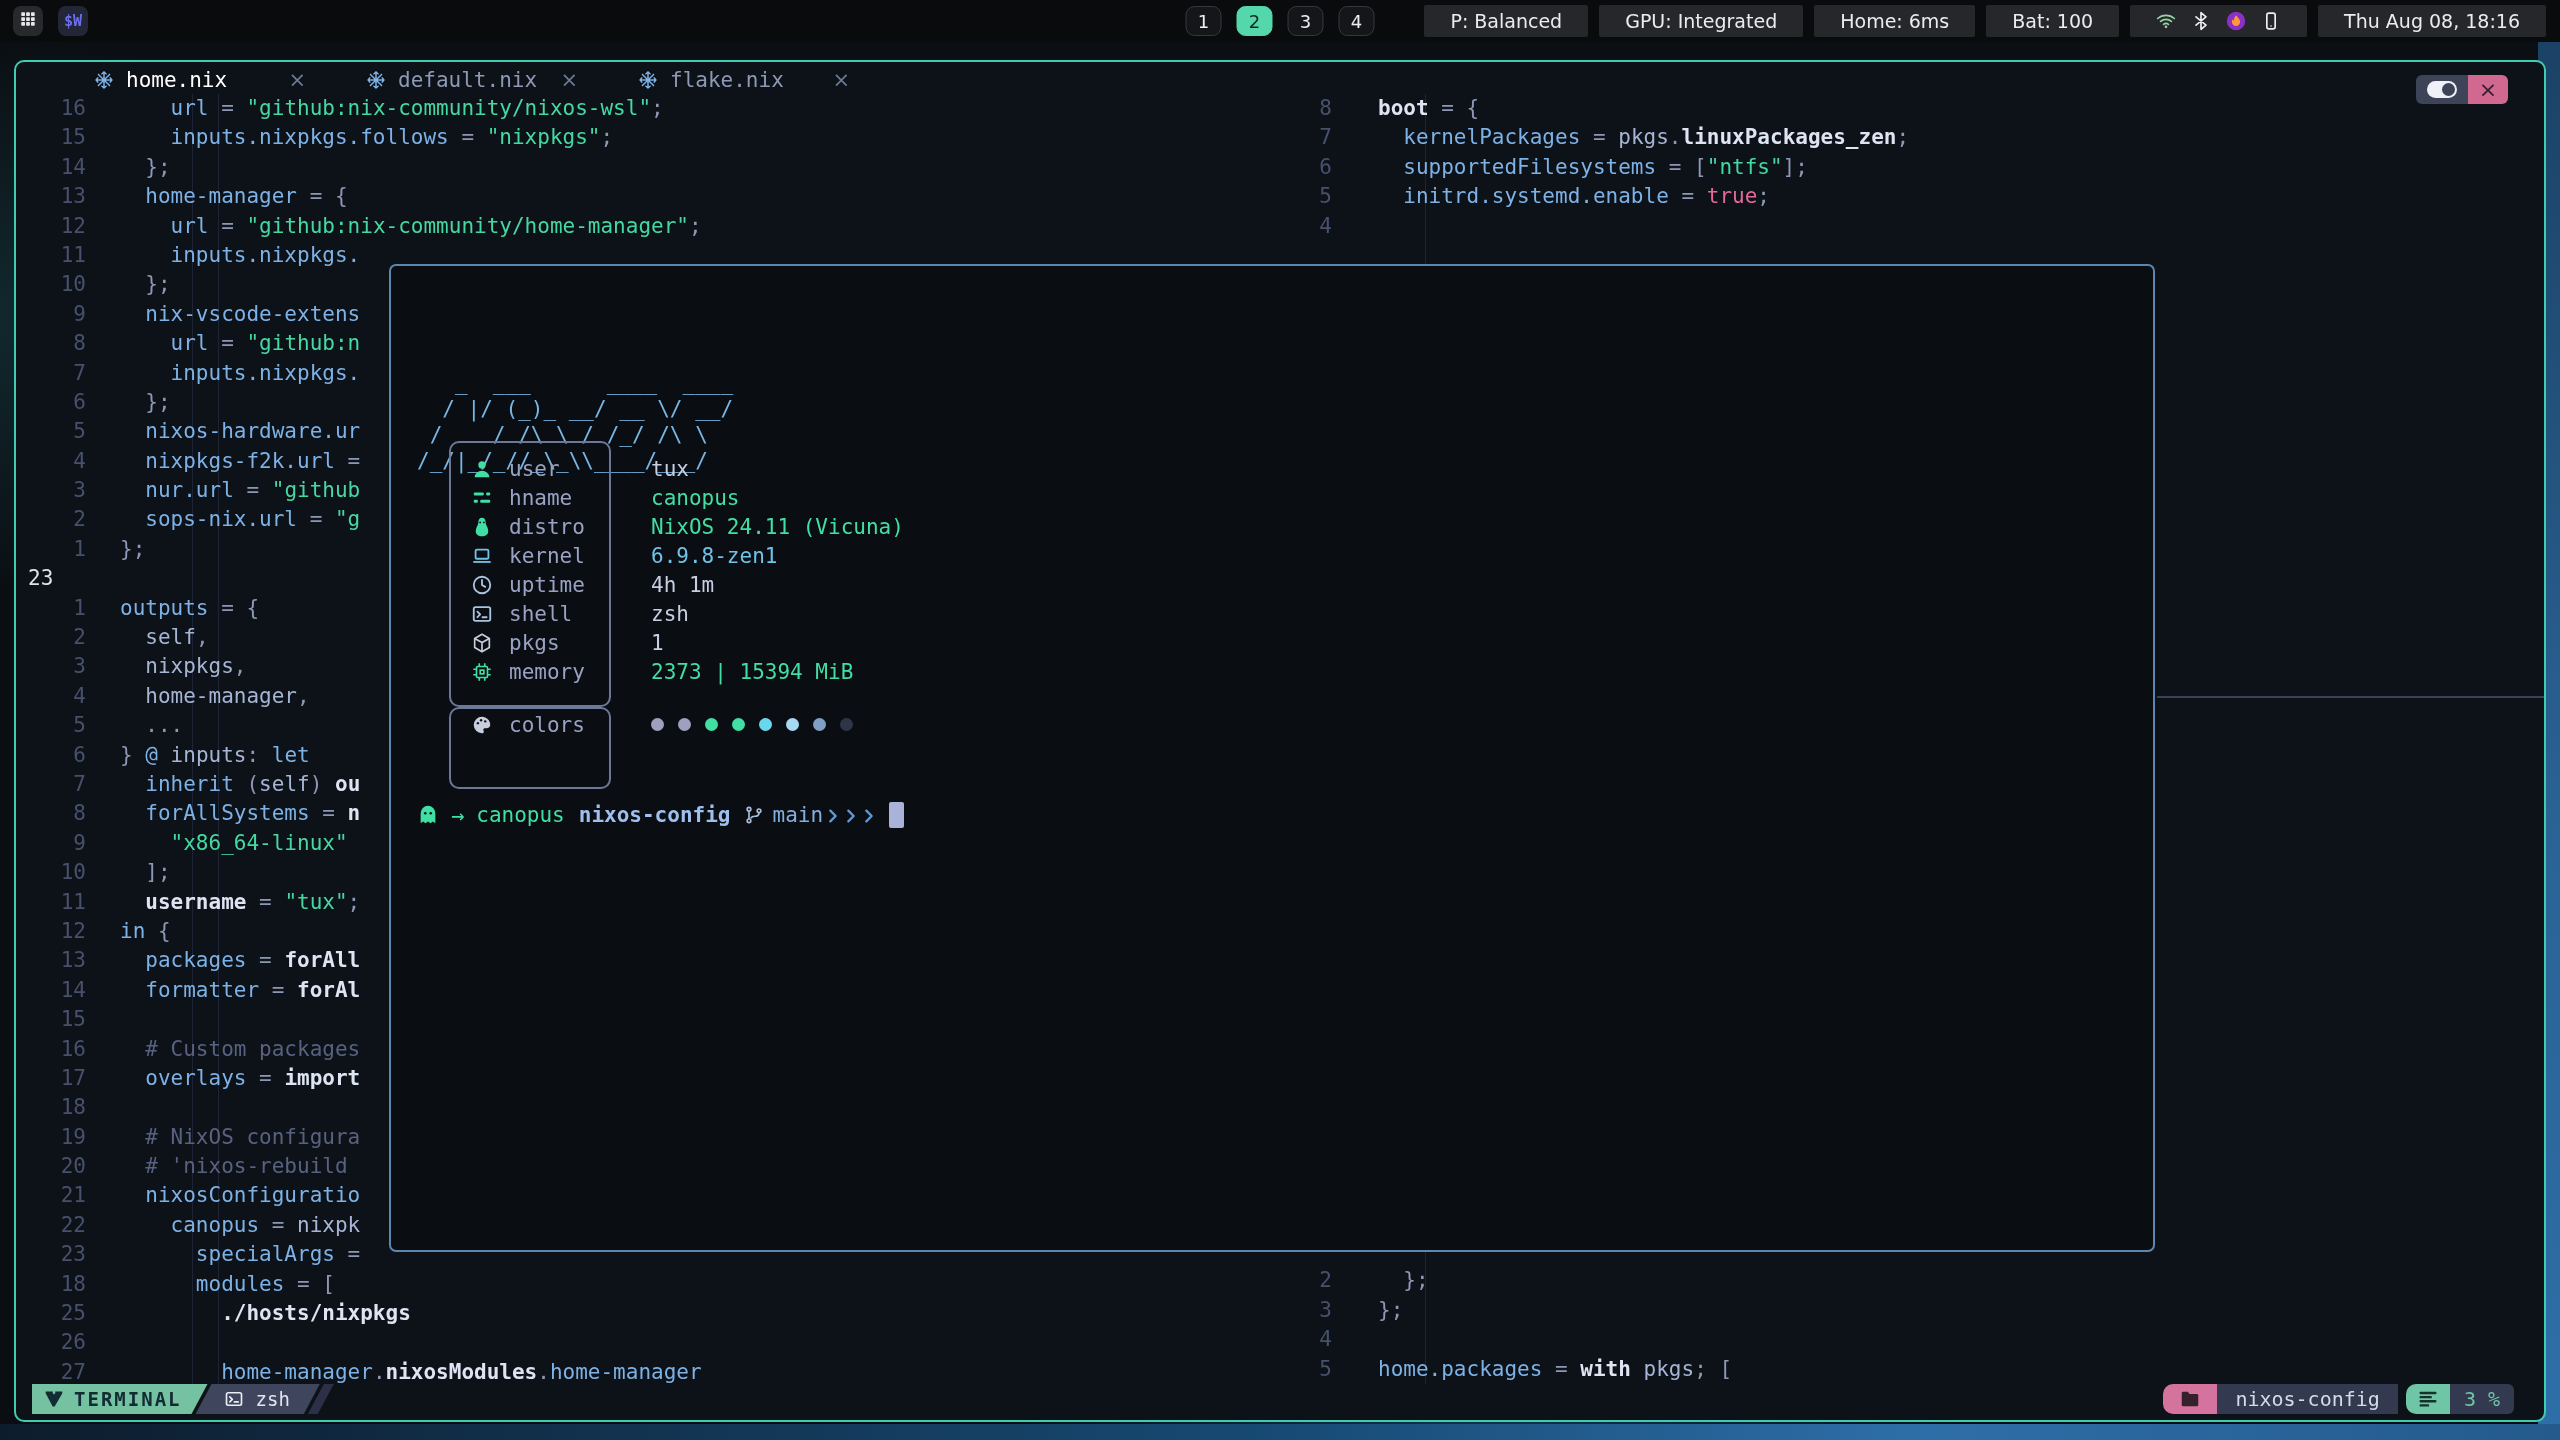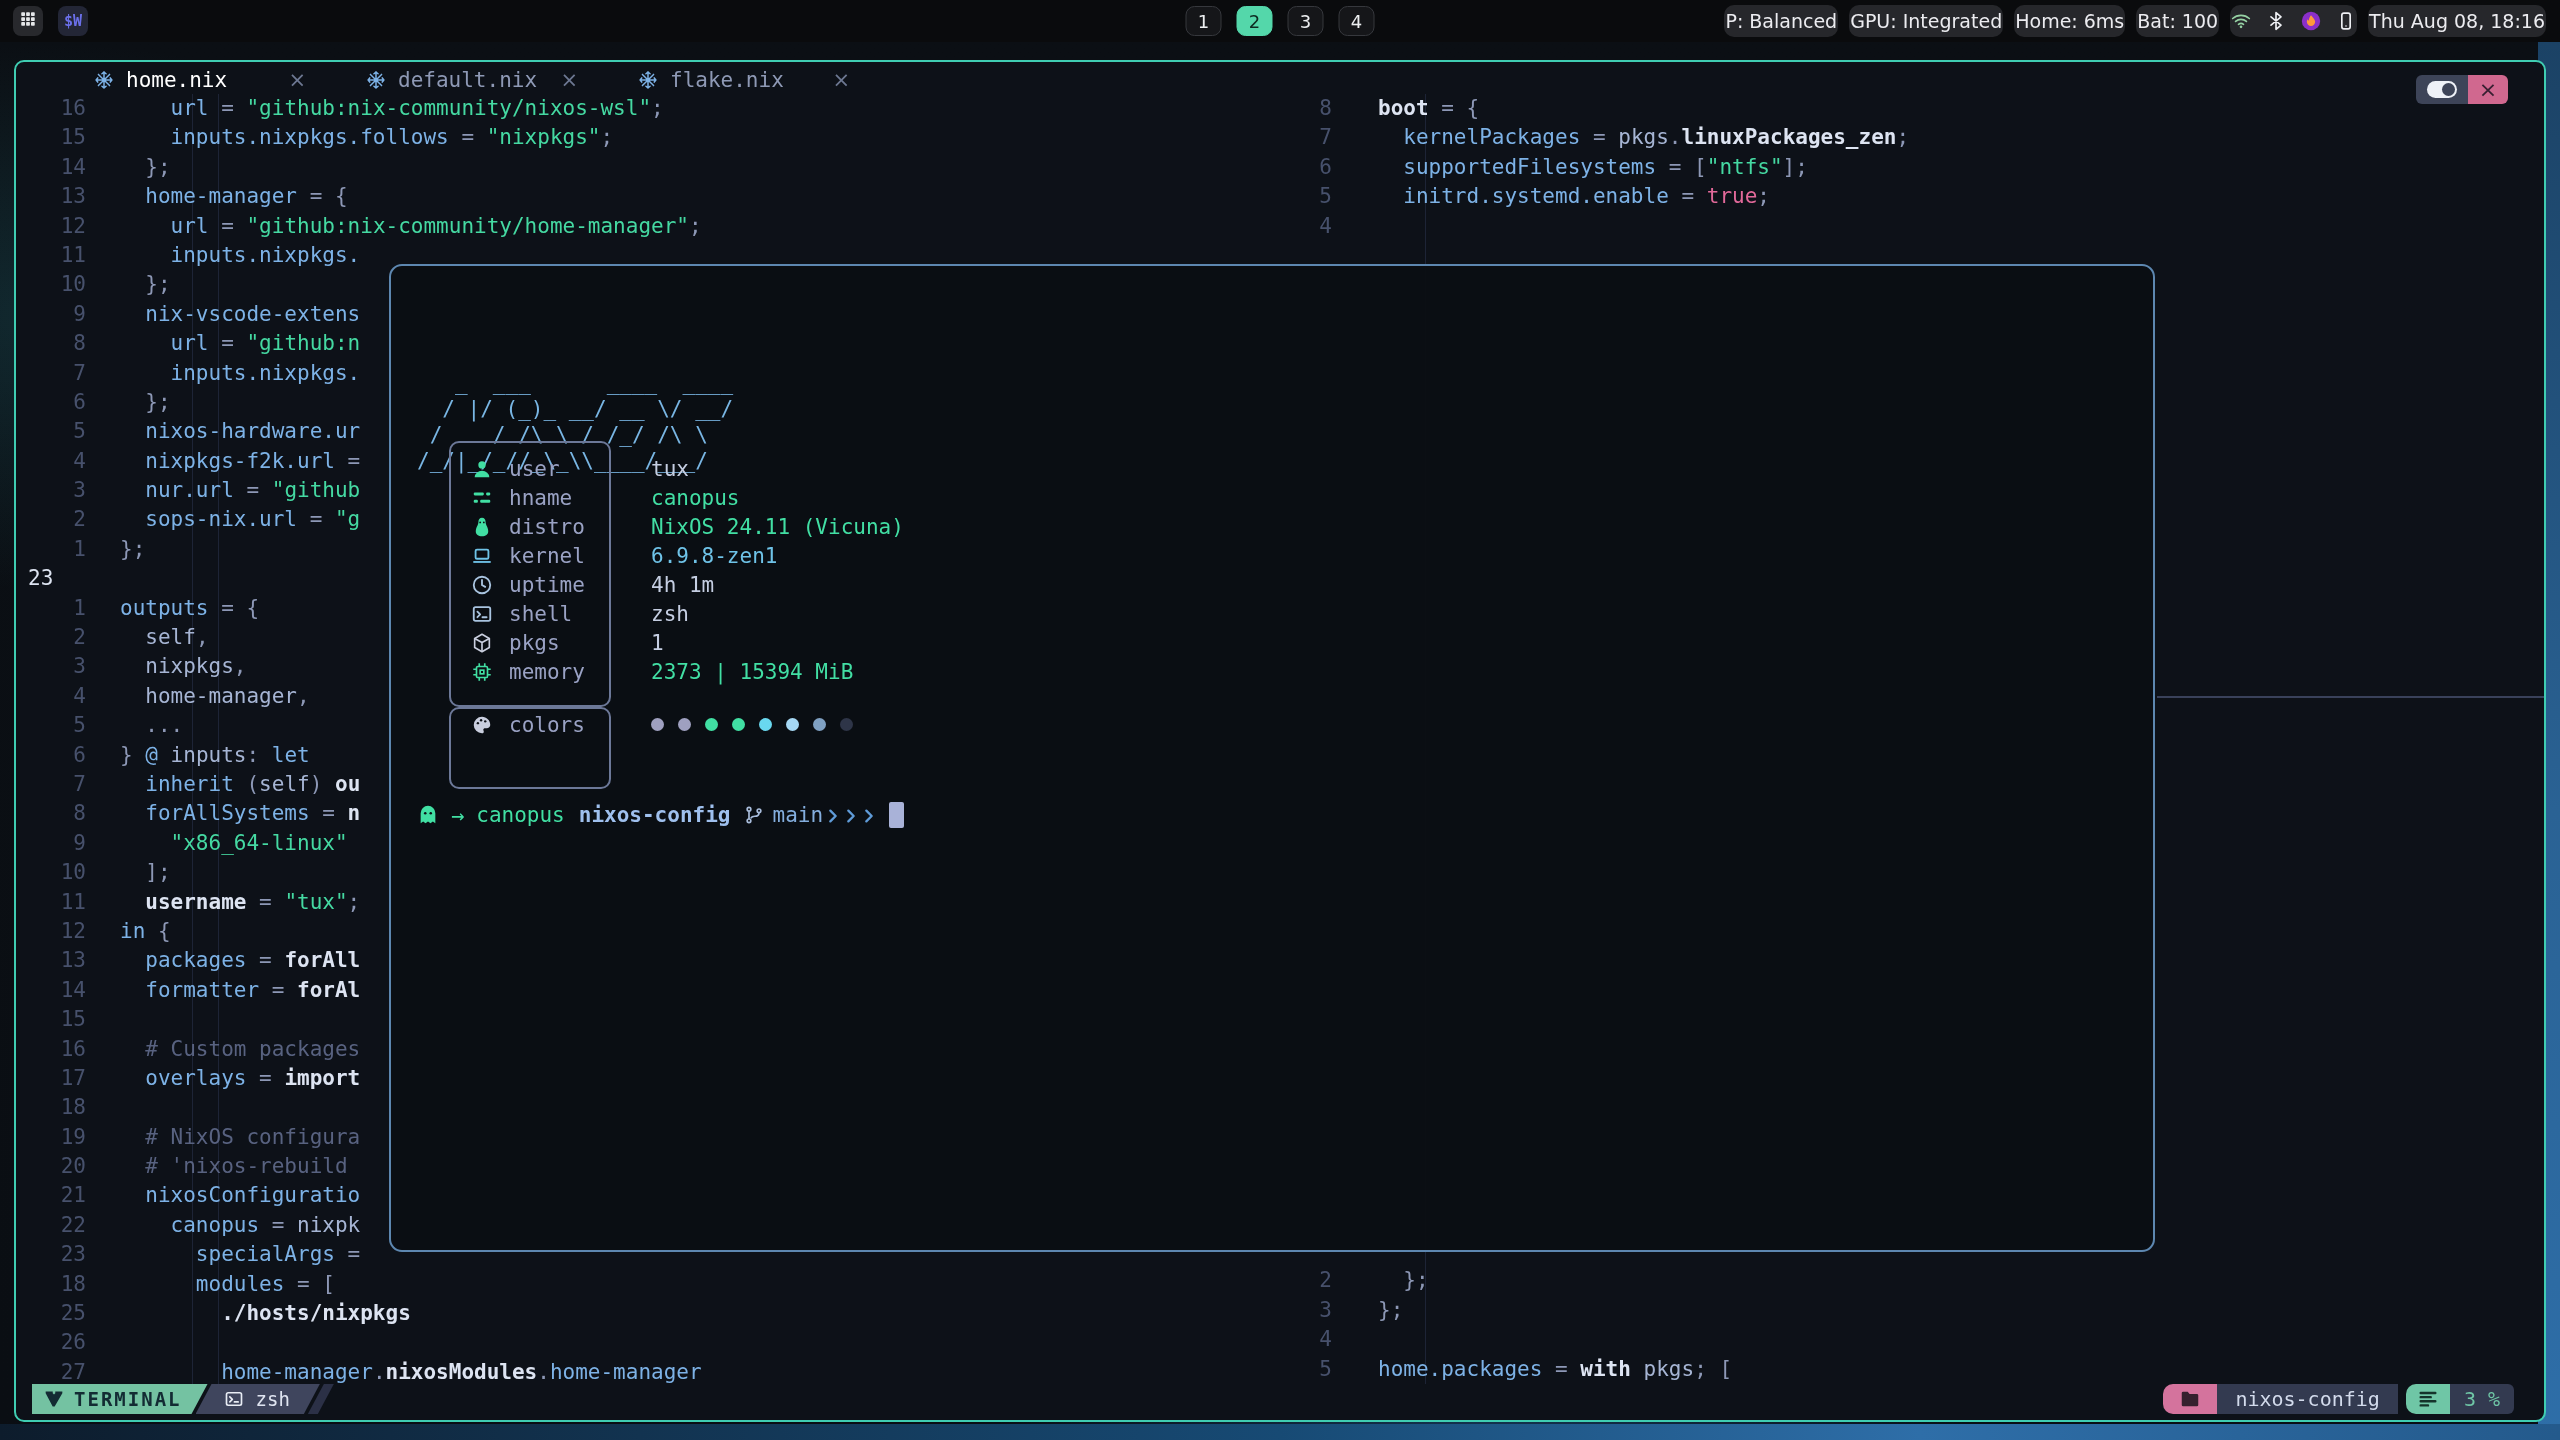--- a/index.html
+++ b/index.html
@@ -25,22 +25,22 @@
   .tb-btn { width:30px; height:30px; border-radius:8px; background:#28292d; color:#e6e8ea;
     display:flex; align-items:center; justify-content:center; cursor:pointer; }
   .tb-btn svg { width:18px; height:18px; }
   .tb-btn.logo { background:#232636; color:#6b70ea; font-family:"DejaVu Sans Mono",monospace;
     font-weight:bold; font-size:15px; }
   .ws-group { position:absolute; left:50%; transform:translateX(-50%); top:6px; display:flex; gap:15px; }
   .ws { min-width:36px; height:30px; border-radius:9px; background:#151619; border:1px solid #36383d;
     color:#eceef0; font-size:18px; display:flex; align-items:center; justify-content:center; padding:0 10px; cursor:pointer;}
   .ws.active { background:#54d7aa; border-color:#54d7aa; color:#0d2a21; }
   .tb-right { position:absolute; right:14px; top:5px; display:flex; gap:11px; align-items:center; }
-  .pill { height:32px; background:#26272b; border-radius:10px; color:#ececf0; font-size:19px;
-    display:flex; align-items:center; padding:0 1px; white-space:nowrap; }
+  .pill { height:32px; background:#26272b; border-radius:2px; color:#ececf0; font-size:19px;
+    display:flex; align-items:center; padding:0 26px; white-space:nowrap; }
   .pill.tray { gap:15px; }
   .tray-ic { width:20px; height:20px; display:flex; align-items:center; justify-content:center; }
   .tray-ic svg { width:20px; height:20px; }
   [data-name="wifi-icon"] { color:#96d2a4; }
   [data-name="bluetooth-icon"], [data-name="phone-icon"] { color:#eef0f4; }
 
   
   .window { position:absolute; left:14px; top:60px; width:2532px; height:1362px;
     background:#0d1118; border:2px solid #3fcdb2; border-radius:10px; overflow:hidden; z-index:5; }
   .mono { font-family:"DejaVu Sans Mono", monospace; }
@@ -77,21 +77,21 @@
   .wc-toggle { width:52px; height:29px; background:#3d4458; border-radius:6px 0 0 6px;
     display:flex; align-items:center; justify-content:center; cursor:pointer; }
   .knob { width:30px; height:17px; background:#eef1f7; border-radius:9px; position:relative; }
   .knob::after { content:""; position:absolute; right:2px; top:2px; width:13px; height:13px;
     border-radius:50%; background:#3d4458; }
   .wc-close { width:40px; height:29px; background:#d0688f; border-radius:0 6px 6px 0; color:#371f31;
     font-size:22px; display:flex; align-items:center; justify-content:center; cursor:pointer; }
 
   
   .terminal { position:absolute; left:373px; top:202px; width:1766px; height:988px;
-    background:rgba(10,14,20,.97); border:2px solid #5d87b0; border-radius:13px; z-index:10; }
+    background:rgba(10,14,20,.97); border:2px solid #5d87b0; border-radius:7px; z-index:10; }
   .art { position:absolute; left:26px; top:26px; color:#79b6e4; font-size:21px; line-height:26px;
     white-space:pre; font-family:"DejaVu Sans Mono",monospace; }
   .sysinfo { position:absolute; left:58px; top:188px; font-family:"DejaVu Sans Mono",monospace; font-size:21px; }
   .irow { display:flex; align-items:center; height:29px; }
   .irow .icn { width:22px; height:22px; margin-left:22px; flex:0 0 auto; }
   .irow .icn svg { width:22px; height:22px; }
   .irow .lbl { width:96px; margin-left:16px; color:#9aa2c4; }
   .irow .val { margin-left:46px; }
   .icn.teal { color:#41dfa3; } .icn.blue { color:#6fc3e8; }
   .icn.softblue { color:#a9c4e0; } .icn.gray { color:#c9cede; }

